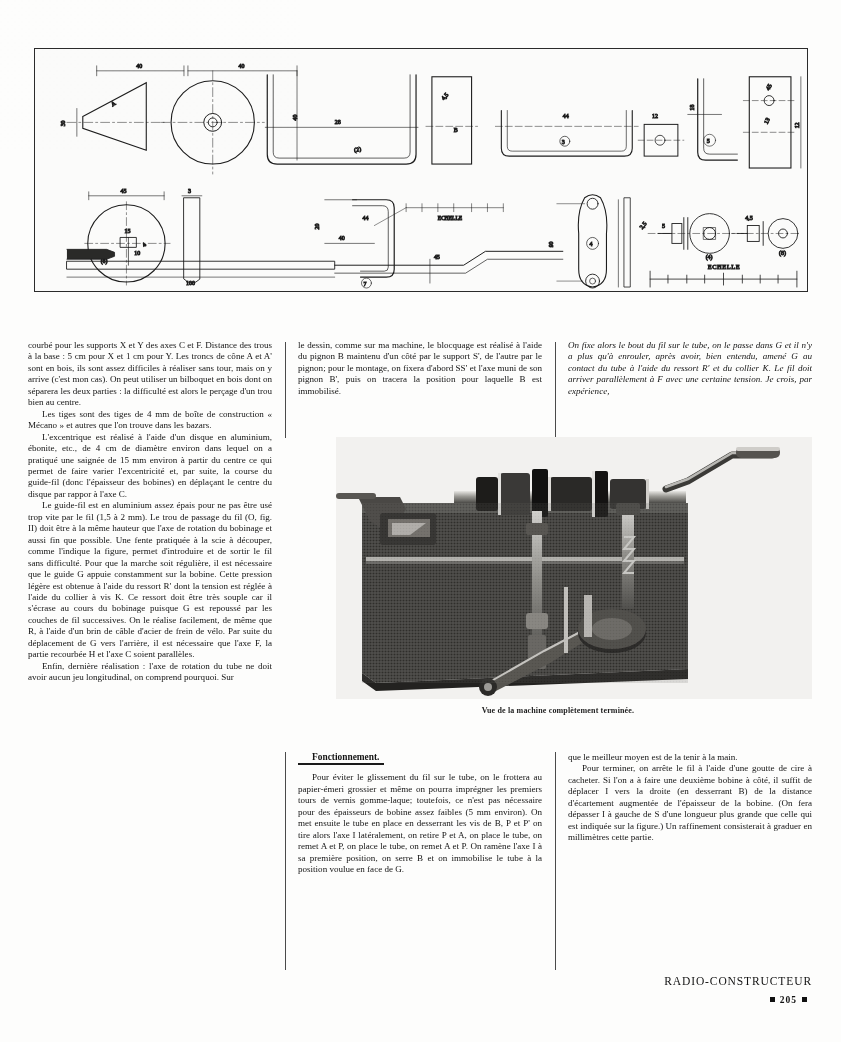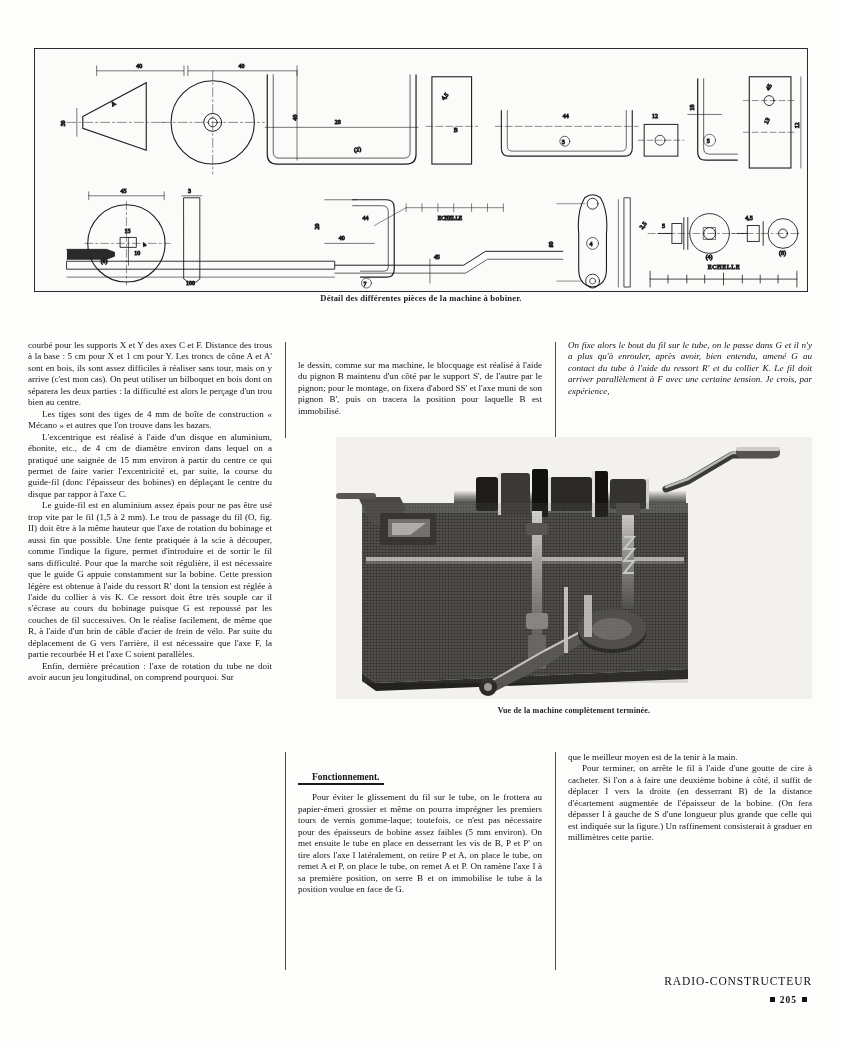--- a/index.html
+++ b/index.html
@@ -50,21 +50,21 @@
     font-size:9.05px;
     line-height:11.45px;
     text-align:justify;
     text-justify:inter-word;
     color:#141414;
     hyphens:manual;
   }
   .col p{margin:0;text-indent:14px;}
   .col p.noindent{text-indent:0;}
   .col1{left:0;}
-  .col2{left:270px;margin-top:20px;}
+  .col2{left:270px;}
   .col3{left:540px;}
 
   .rule-v{
     position:absolute;
     top:0;bottom:0;width:1px;
     background:#4a4a4a;
   }
   .rule-v.v1{left:257px;top:2px;height:96px;}
   .rule-v.v2{left:527px;top:2px;height:96px;}
   .rule-v.v3{left:257px;top:412px;height:218px;}
@@ -77,21 +77,21 @@
     width:476px;height:262px;
   }
   .photo{
     position:absolute;inset:0;
     background:#efefee;
     overflow:hidden;
   }
   .photo svg{display:block;width:100%;height:100%;}
   .photo-caption{
     position:absolute;
-    left:336px;top:706px;width:476px;
+    left:320px;top:706px;width:476px;
     text-align:center;
     font-size:8px;
     font-weight:bold;
     color:#1d1d1d;
     letter-spacing:.15px;
   }
 
   
   .sec-head{
     font-size:9.4px;
@@ -313,35 +313,34 @@
           <line x1="673" y1="228" x2="673" y2="236"></line>
           <line x1="711" y1="228" x2="711" y2="236"></line>
           <line x1="729" y1="228" x2="729" y2="236"></line>
           <line x1="747" y1="228" x2="747" y2="236"></line>
         </g>
         <text x="676" y="222" font-size="6.5" fill="#1d1d1d" font-family="Liberation Serif, serif" letter-spacing="0.6">ECHELLE</text>
       </g>
     </svg>
   </div>
 
-  <div class="plate-caption">Détail des différentes pièces de la machine à bobiner.</div>
 
   <div class="cols">
 
     <div class="rule-v v1"></div>
     <div class="rule-v v2"></div>
     <div class="rule-v v3"></div>
     <div class="rule-v v4"></div>
 
     <div class="col col1">
       <p class="noindent">courbé pour les supports X et Y des axes C et F. Distance des trous à la base : 5 cm pour X et 1 cm pour Y. Les troncs de cône A et A' sont en bois, ils sont assez difficiles à réaliser sans tour, mais on y arrive (c'est mon cas). On peut utiliser un bilboquet en bois dont on séparera les deux parties : la difficulté est alors le perçage d'un trou bien au centre.</p>
       <p>Les tiges sont des tiges de 4 mm de boîte de construction « Mécano » et autres que l'on trouve dans les bazars.</p>
       <p>L'excentrique est réalisé à l'aide d'un disque en aluminium, ébonite, etc., de 4 cm de diamètre environ dans lequel on a pratiqué une saignée de 15 mm environ à partir du centre ce qui permet de faire varier l'excentricité et, par suite, la course du guide-fil (donc l'épaisseur des bobines) en déplaçant le centre du disque par rappor à l'axe C.</p>
       <p>Le guide-fil est en aluminium assez épais pour ne pas être usé trop vite par le fil (1,5 à 2 mm). Le trou de passage du fil (O, fig. II) doit être à la même hauteur que l'axe de rotation du bobinage et aussi fin que possible. Une fente pratiquée à la scie à découper, comme l'indique la figure, permet d'introduire et de sortir le fil sans difficulté. Pour que la marche soit régulière, il est nécessaire que le guide G appuie constamment sur la bobine. Cette pression légère est obtenue à l'aide du ressort R' dont la tension est réglée à l'aide du collier à vis K. Ce ressort doit être très souple car il s'écrase au cours du bobinage puisque G est repoussé par les couches de fil successives. On le réalise facilement, de même que R, à l'aide d'un brin de câble d'acier de frein de vélo. Par suite du déplacement de G vers l'arrière, il est nécessaire que l'axe F, la partie recourbée H et l'axe C soient parallèles.</p>
-      <p>Enfin, dernière précaution : l'axe de rotation du tube ne doit avoir aucun jeu longitudinal, on comprend pourquoi. Sur</p>
+      <p>Enfin, dernière réalisation : l'axe de rotation du tube ne doit avoir aucun jeu longitudinal, on comprend pourquoi. Sur</p>
     </div>
 
     <div class="col col2" style="height:104px;overflow:hidden;">
       <p class="noindent">le dessin, comme sur ma machine, le blocquage est réalisé à l'aide du pignon B maintenu d'un côté par le support S', de l'autre par le pignon; pour le montage, on fixera d'abord SS' et l'axe muni de son pignon B', puis on tracera la position pour laquelle B est immobilisé.</p>
     </div>
 
     <div class="col col2" style="top:412px;">
       <p class="sec-head">Fonctionnement.</p>
       <div class="sec-rule"></div>
       <p>Pour éviter le glissement du fil sur le tube, on le frottera au papier-émeri grossier et même on pourra imprégner les premiers tours de vernis gomme-laque; toutefois, ce n'est pas nécessaire pour des épaisseurs de bobine assez faibles (5 mm environ). On met ensuite le tube en place en desserrant les vis de B, P et P' on tire alors l'axe I latéralement, on retire P et A, on place le tube, on remet A et P, on place le tube, on remet A et P. On ramène l'axe I à sa première position, on serre B et on immobilise le tube à la position voulue en face de G.</p>

